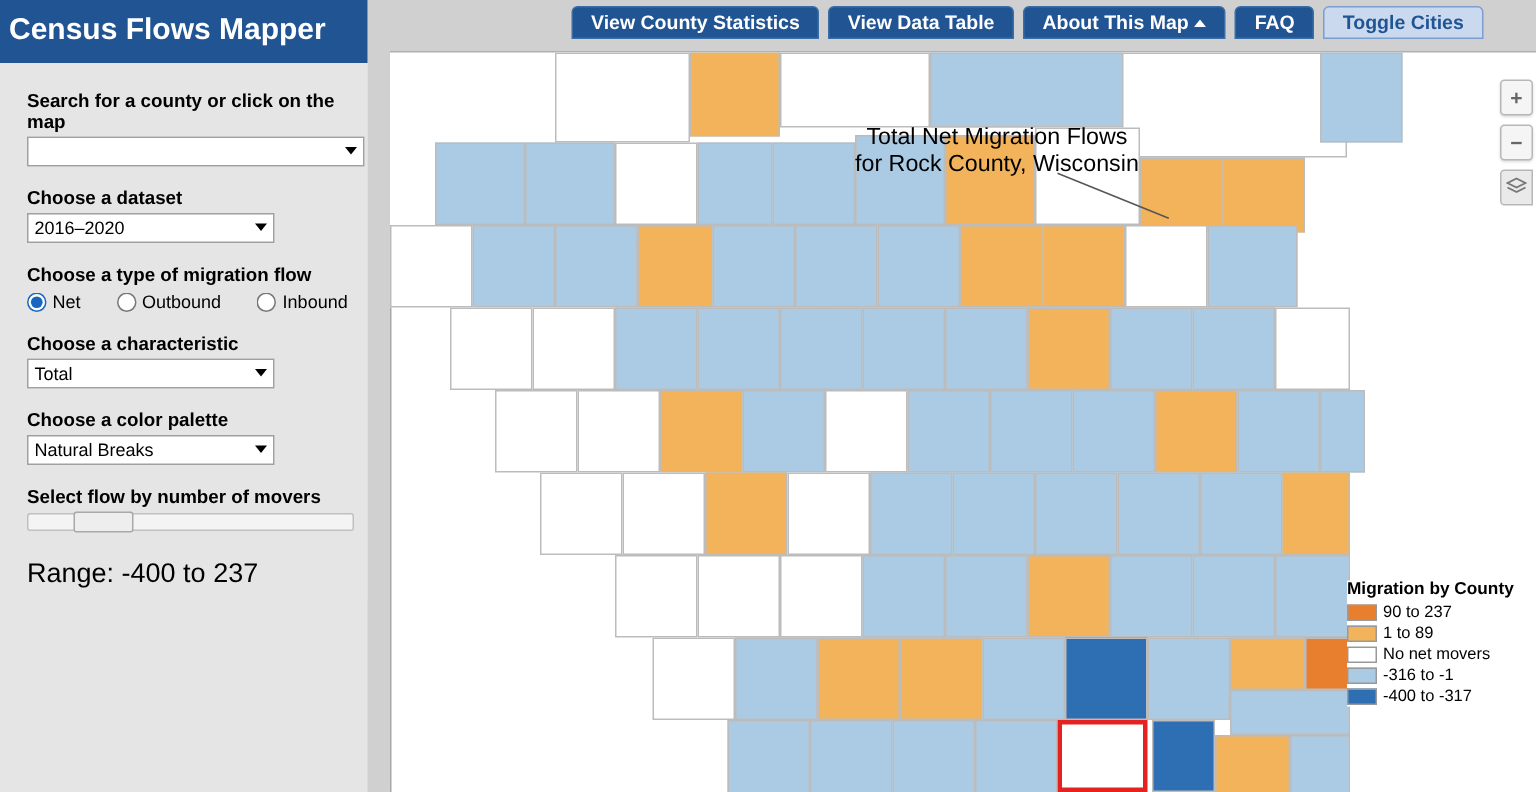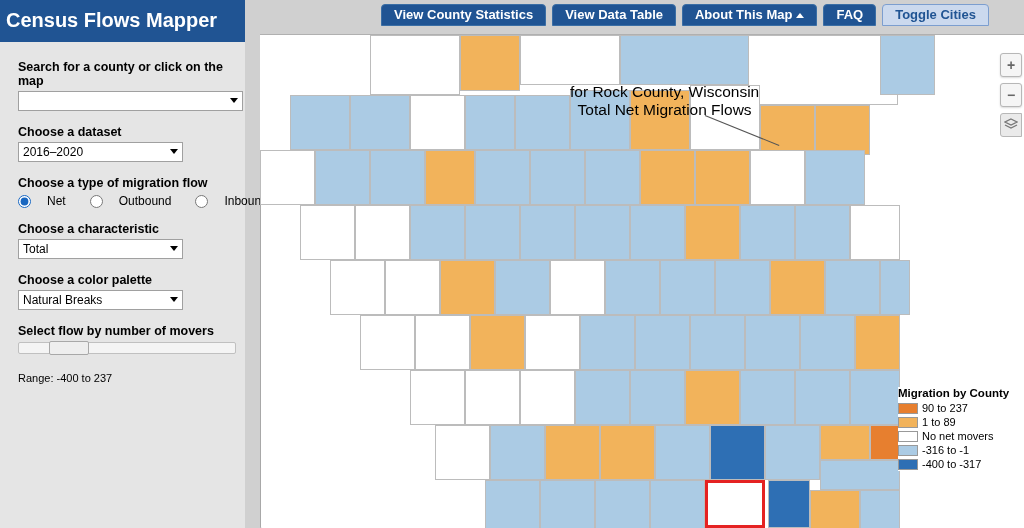--- a/index.html
+++ b/index.html
@@ -62,21 +62,21 @@
   }
   .radio-row {
     display: flex;
     gap: 24px;
     margin-top: 4px;
     align-items: center;
   }
   .radio-opt {
     display: flex;
     align-items: center;
-    gap: 16px;
+    gap: 4px;
     font-size: 12px;
   }
   .radio-opt input { accent-color: #1866c0; }
   .slider-track {
     width: 218px;
     height: 12px;
     background: #f4f4f4;
     border: 1px solid #c0c0c0;
     border-radius: 2px;
     margin-top: 4px;
@@ -84,21 +84,21 @@
   }
   .slider-thumb {
     position: absolute;
     left: 30px; top: -2px;
     width: 40px; height: 14px;
     background: #eeeeee;
     border: 1px solid #a8a8a8;
     border-radius: 2px;
   }
   .range-text {
-    font-size: 11px;
+    font-size: 18px;
     margin-top: 18px;
   }
 
   
   .top-tabs {
     position: absolute;
     left: 381px;
     top: 4px;
     display: flex;
     gap: 6px;
@@ -400,22 +400,22 @@
   <div class="county c-lo" style="left:225px;top:445px;width:55px;height:50px;"></div>
   <div class="county c-lo" style="left:280px;top:445px;width:55px;height:50px;"></div>
   <div class="county c-lo" style="left:335px;top:445px;width:55px;height:50px;"></div>
   <div class="county c-lo" style="left:390px;top:445px;width:55px;height:50px;"></div>
   <div class="county c-wt focus" style="left:445px;top:445px;width:60px;height:48px;"></div>
   <div class="county c-hi" style="left:508px;top:445px;width:42px;height:48px;"></div>
   <div class="county c-or1" style="left:550px;top:455px;width:50px;height:40px;"></div>
   <div class="county c-lo" style="left:600px;top:455px;width:40px;height:40px;"></div>
 
   <div class="callout">
+    <div>Total Net Migration Flows</div>
     <div>for Rock County, Wisconsin</div>
-    <div>Total Net Migration Flows</div>
   </div>
   <div class="callout-line"></div>
 
   <div class="zoom-ctrl">
     <div class="zoom-btn">
         <span>+</span>
       </div>
     <div class="zoom-btn">
         <span>−</span>
       </div>

